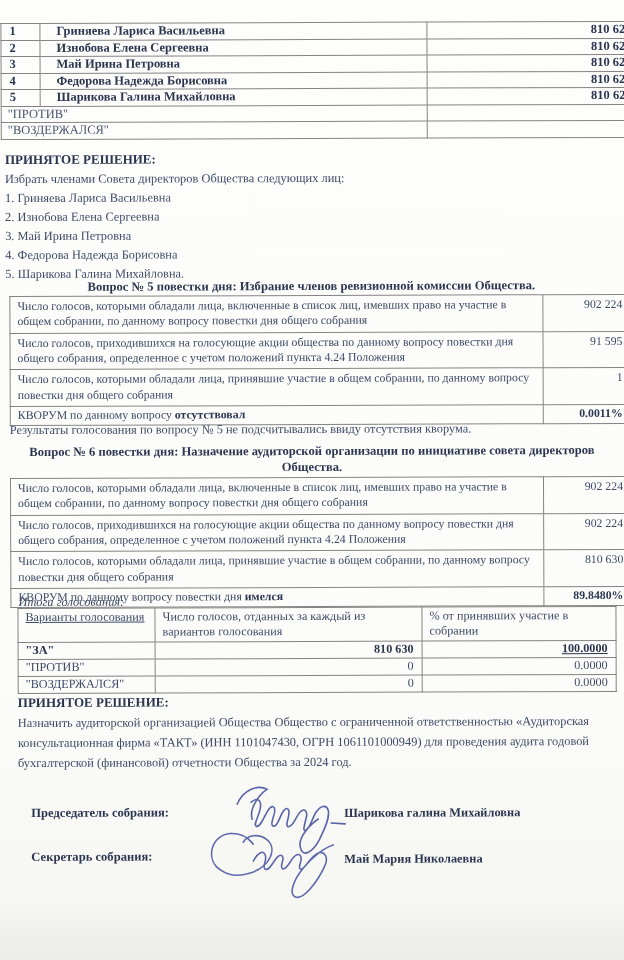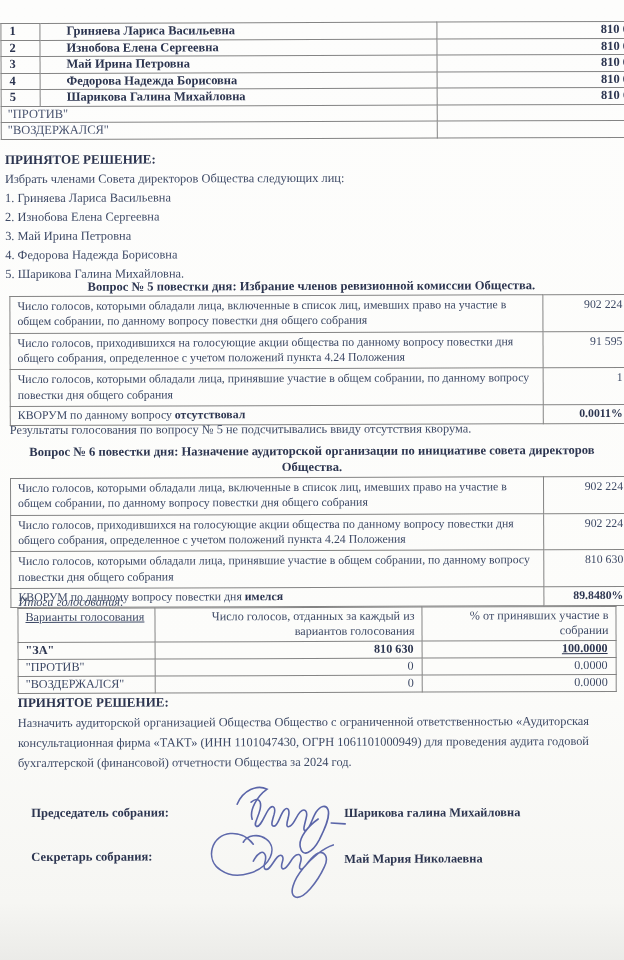--- a/index.html
+++ b/index.html
@@ -15,42 +15,42 @@
   }
   .tilt{position:absolute;inset:0;transform:rotate(-0.2deg);}
   .bold-ink{color:#2c3550;font-weight:bold;}
 
   
   table{border-collapse:collapse;}
   td{border:1px solid #848484;}
   .ct{position:absolute;top:22px;left:2px;width:616px;font-size:12.5px;table-layout:fixed;}
   .ct td{height:15.5px;padding:0 4px;overflow:hidden;white-space:nowrap;}
   .ct .num{width:26px;text-align:left;padding-left:8px;}
-  .ct .name{width:366px;padding-left:26px;}
+  .ct .name{width:366px;padding-left:16px;}
   .ct .val{width:200px;text-align:right;padding-right:7px;}
   .ct .plain{font-weight:normal;color:#4a5570;}
 
   
   .qt{position:absolute;left:10px;width:604px;font-size:11.8px;table-layout:fixed;}
   .qt td{padding:2px 7px 3px;vertical-align:top;line-height:1.3;}
   .qt .txt{width:518px;}
   .qt .val{width:72px;text-align:right;padding-right:10px;}
   .qt .quorum td{padding-top:1px;padding-bottom:2px;}
 
   .title{position:absolute;left:0;width:624px;text-align:center;font-size:12.6px;font-weight:bold;color:#2c3550;}
   .heading{font-size:13px;font-weight:bold;color:#2c3550;}
   .para{font-size:12.4px;line-height:1.48;color:#3e4a66;}
 
   
   .rt{position:absolute;top:607px;left:17px;width:595px;font-size:12.2px;table-layout:fixed;}
   .rt td{padding:1px 7px;vertical-align:top;line-height:1.25;}
   .rt .c1{width:122px;text-align:left;}
   .rt .c2{width:252px;}
   .rt .c3{width:179px;border-radius:16px;}
-  .rt .hdr{text-align:right;}
+  .rt .hdr{text-align:left;}
   .rt .hdr1{text-align:left;text-decoration:underline;}
   .rt .num{text-align:right;padding-right:8px;}
   .rt .row td{height:15px;padding-top:0;padding-bottom:1px;}
   .u{text-decoration:underline;}
 
   .abs{position:absolute;}
   .sig-label{font-size:12.6px;font-weight:bold;color:#2c3550;}
   .sig-name{font-size:12.4px;font-weight:bold;color:#2c3550;}
 </style>
 </head>

